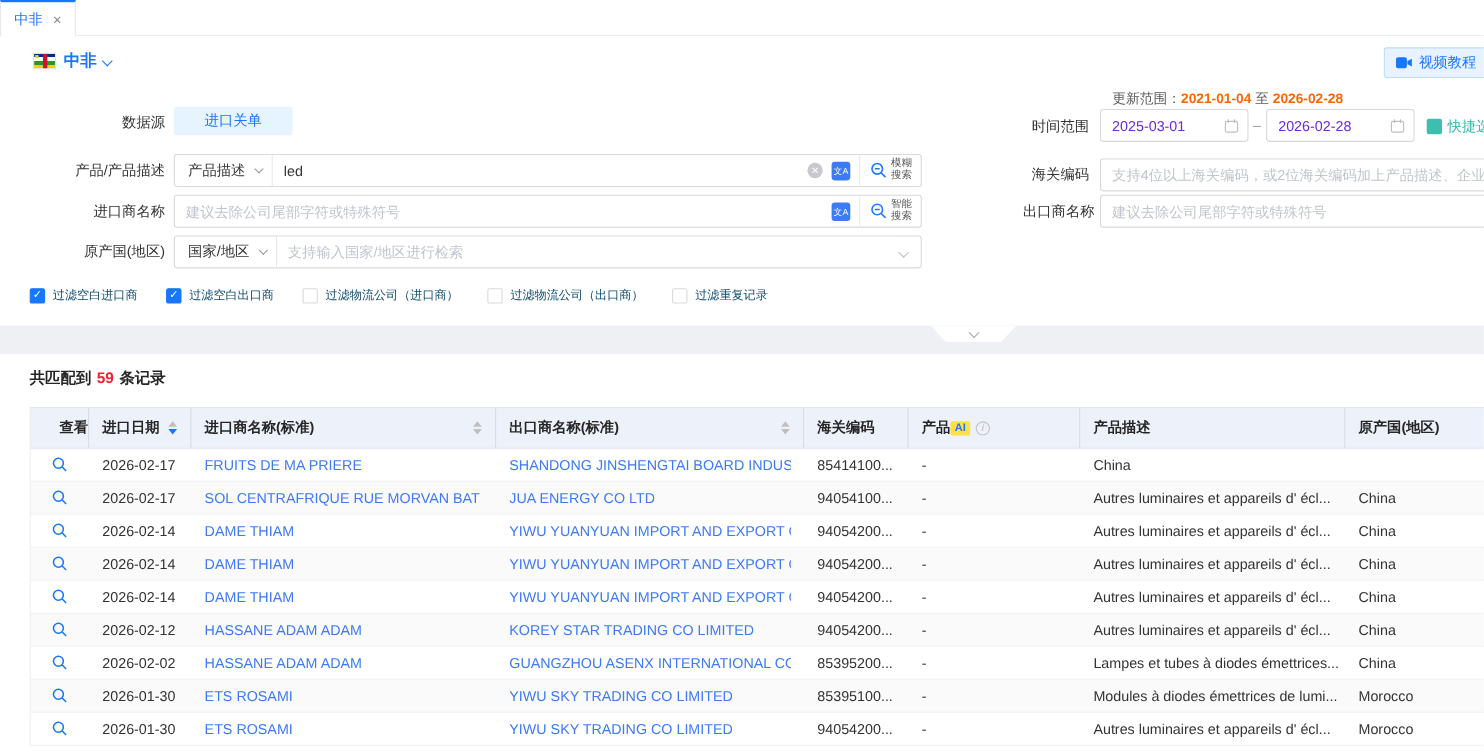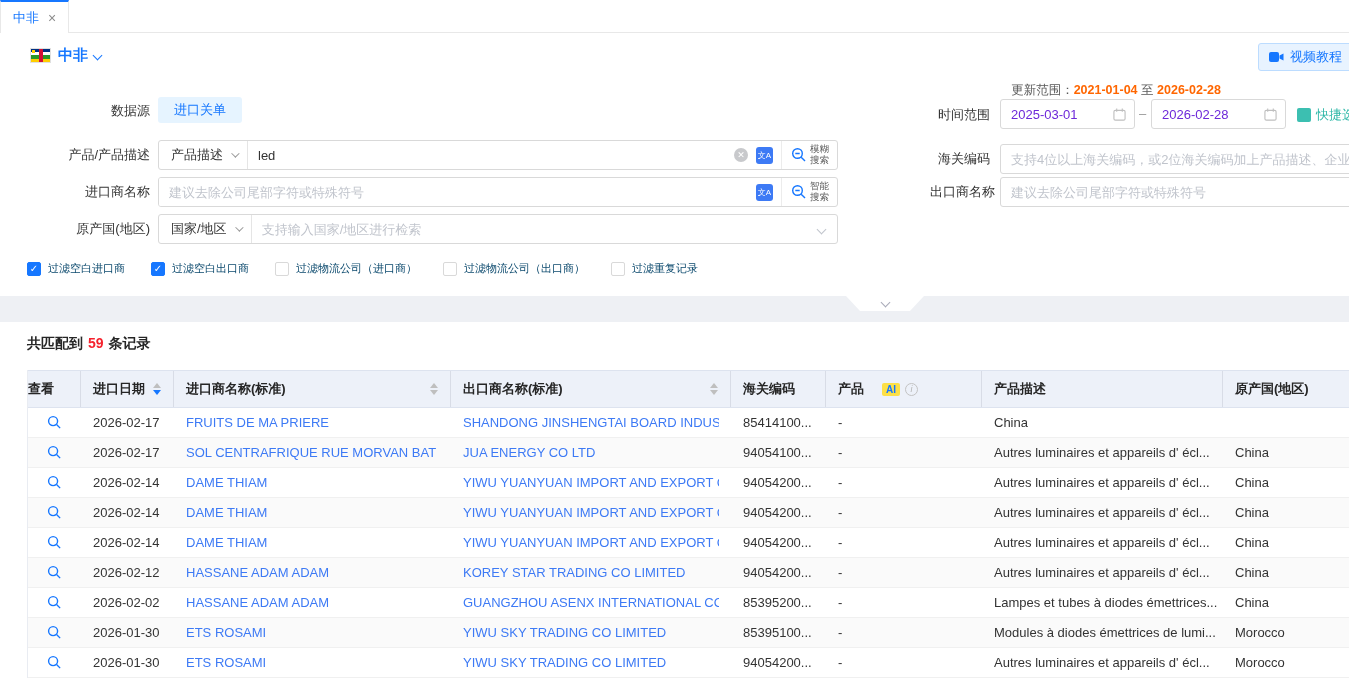--- a/index.html
+++ b/index.html
@@ -26,21 +26,21 @@
 
   
   .search-panel { position:absolute; top:80px; left:0; width:100%; height:216px; background:#fff; }
   .update-range { position:absolute; top:2px; right:128px; font-size:12.5px; color:#595959; white-space:nowrap; }
   .update-range b { color:#ff6600; font-weight:bold; }
 
   .f-label { position:absolute; font-size:13px; color:#333; text-align:right; white-space:nowrap; }
   .lbl-left { width:120px; left:30px; }
   .lbl-right { width:60px; left:930px; }
 
-  .tag-btn { position:absolute; left:158px; height:26px; padding:0 16px; background:#e6f4ff; color:#1677ff; font-size:13px;
+  .tag-btn { position:absolute; left:158px; height:26px; padding:0 28px; background:#e6f4ff; color:#1677ff; font-size:13px;
              border:none; border-radius:3px; cursor:pointer; }
 
   .input-group { position:absolute; left:158px; width:680px; height:30px; border:1px solid #d9d9d9; border-radius:3px;
                  display:flex; align-items:center; background:#fff; overflow:hidden; }
   .ig-select { display:flex; align-items:center; gap:8px; padding:0 10px 0 12px; height:100%; border-right:1px solid #e5e5e5;
                font-size:13px; color:#333; cursor:pointer; flex:0 0 auto; }
   .sel-caret { width:6px; height:6px; border-right:1.4px solid #999; border-bottom:1.4px solid #999; transform:rotate(45deg) translateY(-2px); }
   .ig-input { flex:1; height:100%; border:none; outline:none; font-size:13px; color:#333; padding:0 10px; min-width:0;
               font-family:"Liberation Sans","DejaVu Sans",sans-serif; }
   .ig-input::placeholder { color:#c0c4cc; }
@@ -84,21 +84,21 @@
   .table { position:absolute; left:27px; top:48px; width:1322px; border-left:1px solid #e9ecf2; }
   .thead { display:flex; background:#edf1f9; border-top:1px solid #dde3ef; border-bottom:1px solid #dde3ef; height:38px; }
   .th { display:flex; align-items:center; font-size:13px; font-weight:bold; color:#262626; padding:0 12px;
         border-right:1px solid #d8dce6; white-space:nowrap; overflow:hidden; }
   .th .title { flex:0 0 auto; }
   .th .spacer { flex:1; }
   .sorter { display:flex; flex-direction:column; gap:2px; margin-left:8px; cursor:pointer; }
   .caret-up { width:0; height:0; border-left:4px solid transparent; border-right:4px solid transparent; border-bottom:5px solid #bfbfbf; }
   .caret-down { width:0; height:0; border-left:4px solid transparent; border-right:4px solid transparent; border-top:5px solid #bfbfbf; }
   .caret-down.active { border-top-color:#1677ff; }
-  .ai-badge { margin-left:18px; background:#fde047; color:#1677ff; font-size:10px; font-weight:bold; border-radius:2px; padding:1px 4px; }
+  .ai-badge { margin-left:0; background:#fde047; color:#1677ff; font-size:10px; font-weight:bold; border-radius:2px; padding:1px 4px; }
   .info-icon { margin-left:5px; width:13px; height:13px; border:1px solid #c3c3c3; border-radius:50%; color:#b5b5b5; font-size:9px;
                display:flex; align-items:center; justify-content:center; font-style:italic; font-weight:normal; }
 
   .tr { display:flex; height:30px; border-bottom:1px solid #f0f0f0; background:#fff; }
   .tr:nth-child(even) { background:#fafafa; }
   .td { display:flex; align-items:center; font-size:13px; color:#333; padding:0 12px; white-space:nowrap; overflow:hidden; }
   .td a { color:#3d7af5; text-decoration:none; cursor:pointer; overflow:hidden; white-space:nowrap; }
   .td .red { color:#f5222d; font-weight:bold; }
 
   .c-view { flex:0 0 53px; justify-content:center; padding:0; }
@@ -252,21 +252,21 @@
     </div>
   </div>
 
   <div class="results">
     <div class="count-line">
       <span>共匹配到</span><span class="num">59</span><span>条记录</span>
     </div>
 
     <div class="table">
       <div class="thead">
-        <div class="th c-view" style="justify-content:flex-start">
+        <div class="th c-view" style="justify-content:flex-end">
           <span class="title">查看</span>
         </div>
         <div class="th c-date">
           <span class="title">进口日期</span>
           <span class="sorter">
               <span class="caret-up"></span>
               <span class="caret-down active"></span>
             </span>
         </div>
         <div class="th c-imp">

